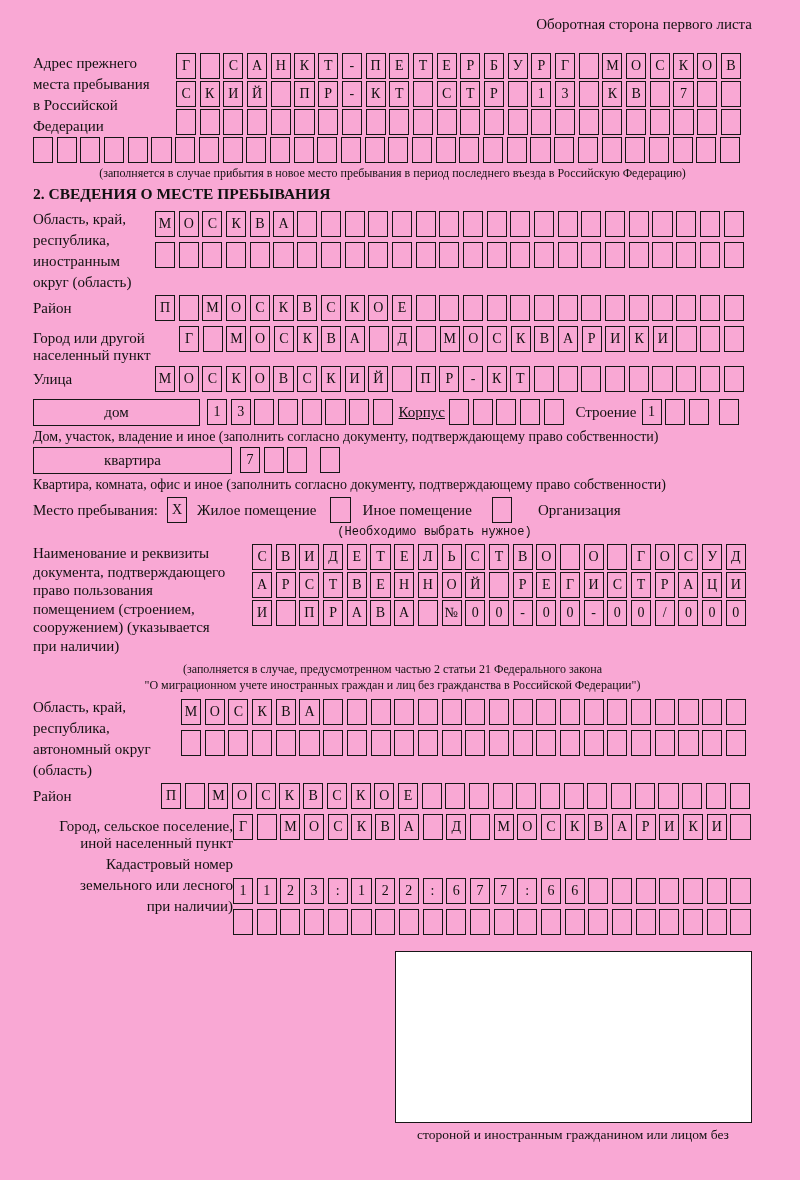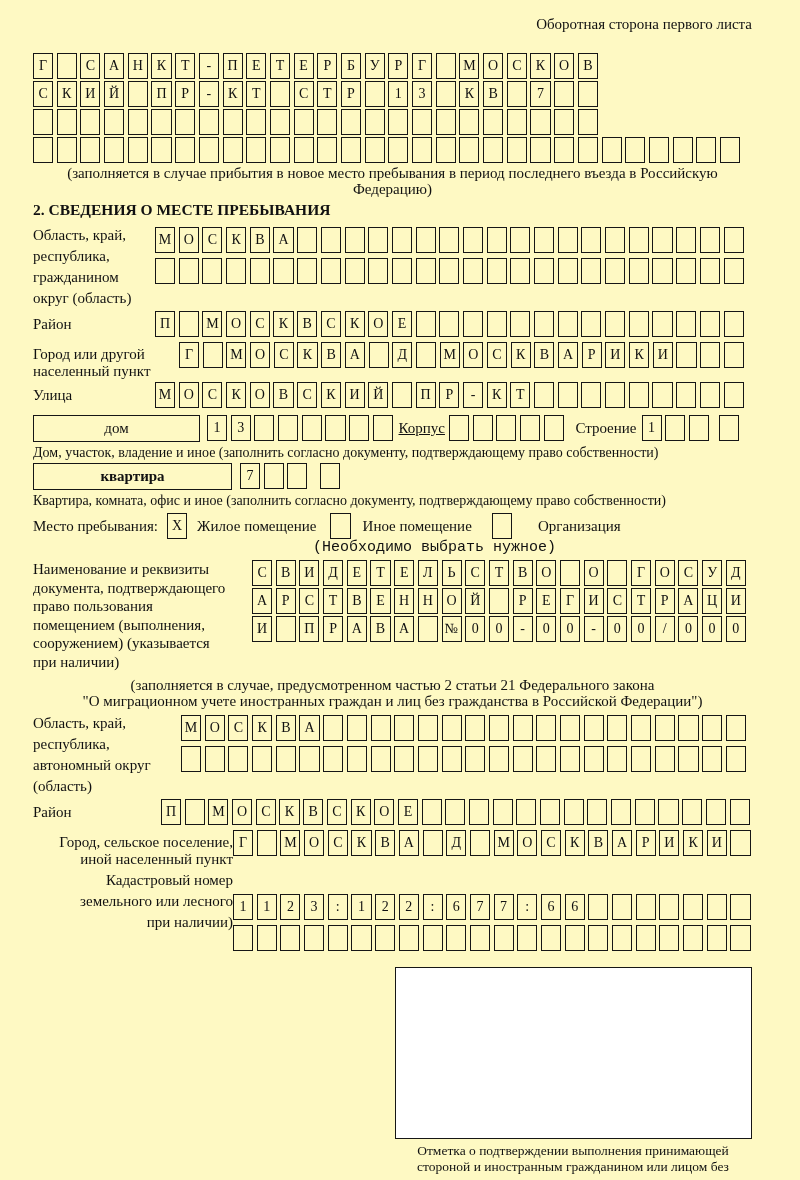--- a/index.html
+++ b/index.html
@@ -1,19 +1,19 @@
 <!DOCTYPE html>
 <html><head>
 <meta charset="utf-8">
 <style>
   html,body{margin:0;padding:0;background:#fff;}
   .page{
     position:relative;
     width:800px;height:1180px;
-    background:#fef9c3;color:#111;
+    background:#f9a8d4;color:#111;
     font-family:"Liberation Serif","DejaVu Serif",serif;
     box-sizing:border-box;
     padding:16px 48px 0 33px;
     overflow:hidden;
   }
   .hdr-right{text-align:right;font-size:15px;padding-right:0;}
   .frow{display:flex;align-items:flex-start;}
   .rlabel{font-size:15px;line-height:21px;flex-shrink:0;}
   .rlabel.tight{line-height:17px;padding-top:4px;}
   .boxcol{display:flex;flex-direction:column;}
@@ -24,21 +24,21 @@
     display:inline-block;box-sizing:border-box;
     width:20.1px;height:26px;margin-right:3.6px;
     border:1.6px solid #161616;
     font-size:14px;line-height:23px;text-align:center;
     overflow:hidden;flex-shrink:0;
   }
   .widebox{
     box-sizing:border-box;border:1.6px solid #161616;height:27px;
     text-align:center;font-size:15px;line-height:24px;flex-shrink:0;
   }
-  .caption{font-size:15px;text-align:center;line-height:16px;}
+  .caption{font-size:12px;text-align:center;line-height:16px;}
   .caption-left{font-size:14px;text-align:left;line-height:17px;}
   .sec-title{font-size:15.5px;font-weight:bold;text-align:left;}
   .ilabel{font-size:15px;line-height:27px;white-space:nowrap;}
   .lw143{flex:0 0 143px;} .lw122{flex:0 0 122px;}
   .lw146{flex:0 0 146px;} .lw219{flex:0 0 219px;} .lw148{flex:0 0 148px;}
   .lw128{flex:0 0 128px;} .lw200{flex:0 0 200px;text-align:right;}
   .mt2{margin-top:2px;} .mt4{margin-top:4px;} .mt6{margin-top:6px;} .mt20{margin-top:20px;}
   .stamp-box{
     box-sizing:border-box;border:1.8px solid #161616;
     width:357px;height:172px;margin-left:362px;margin-top:16px;
@@ -52,20 +52,26 @@
   .spacer9{display:inline-block;width:9px;flex-shrink:0;}
 </style>
 </head>
 <body>
 
 <div class="page">
 
   <div class="hdr-right">Оборотная сторона первого листа</div>
 
   <div class="frow mt20">
+    <div class="rlabel lw143">
+      <div>Адрес прежнего</div>
+      <div>места пребывания</div>
+      <div>в Российской</div>
+      <div>Федерации</div>
+    </div>
     <div class="boxcol">
       <div class="boxrow gap2">
           <span class="cbox">Г</span>
           <span class="cbox"></span>
           <span class="cbox">С</span>
           <span class="cbox">А</span>
           <span class="cbox">Н</span>
           <span class="cbox">К</span>
           <span class="cbox">Т</span>
           <span class="cbox">-</span>
@@ -173,21 +179,21 @@
       <span class="cbox"></span>
     </div>
   <div class="caption mt2">(заполняется в случае прибытия в новое место пребывания в период последнего въезда в Российскую Федерацию)</div>
 
   <div class="sec-title mt4">2. СВЕДЕНИЯ О МЕСТЕ ПРЕБЫВАНИЯ</div>
 
   <div class="frow mt6">
     <div class="rlabel lw122">
       <div>Область, край,</div>
       <div>республика,</div>
-      <div>гражданином</div>
+      <div>иностранным</div>
       <div>округ (область)</div>
     </div>
     <div class="boxcol">
       <div class="boxrow gap5 mt2">
           <span class="cbox">М</span>
           <span class="cbox">О</span>
           <span class="cbox">С</span>
           <span class="cbox">К</span>
           <span class="cbox">В</span>
           <span class="cbox">А</span>
@@ -363,21 +369,21 @@
         <span class="cbox"></span>
       </div>
     <span class="spacer6"></span>
     <div class="boxrow">
         <span class="cbox"></span>
       </div>
   </div>
   <div class="caption-left mt2">Дом, участок, владение и иное (заполнить согласно документу, подтверждающему право собственности)</div>
 
   <div class="frow mt2">
-    <div class="widebox" style="width:199px;margin-right:8px;font-weight:bold;">квартира</div>
+    <div class="widebox" style="width:199px;margin-right:8px;">квартира</div>
     <div class="boxrow">
         <span class="cbox">7</span>
         <span class="cbox"></span>
         <span class="cbox"></span>
       </div>
     <span class="spacer9"></span>
     <div class="boxrow">
         <span class="cbox"></span>
       </div>
   </div>
@@ -392,21 +398,21 @@
     <span class="cbox" style="margin-right:26px;"></span>
     <div class="ilabel">Организация</div>
   </div>
   <div class="caption" style="text-align:center;margin-left:84px;font-family:Liberation Mono, monospace;">(Необходимо выбрать нужное)</div>
 
   <div class="frow mt4">
     <div class="rlabel lw219" style="line-height:18.5px;">
       <div>Наименование и реквизиты</div>
       <div>документа, подтверждающего</div>
       <div>право пользования</div>
-      <div>помещением (выполнения,</div>
+      <div>помещением (строением,</div>
       <div>сооружением) (указывается</div>
       <div>при наличии)</div>
     </div>
     <div class="boxcol">
       <div class="boxrow gap2">
           <span class="cbox">С</span>
           <span class="cbox">В</span>
           <span class="cbox">И</span>
           <span class="cbox">Д</span>
           <span class="cbox">Е</span>
@@ -657,18 +663,17 @@
           <span class="cbox"></span>
           <span class="cbox"></span>
           <span class="cbox"></span>
           <span class="cbox"></span>
         </div>
     </div>
   </div>
 
   <div class="stamp-box"></div>
   <div class="stamp-caption">
-    <div>Отметка о подтверждении выполнения принимающей</div>
     <div>стороной и иностранным гражданином или лицом без</div>
 
   </div>
 
 </div>
 
 </body></html>

